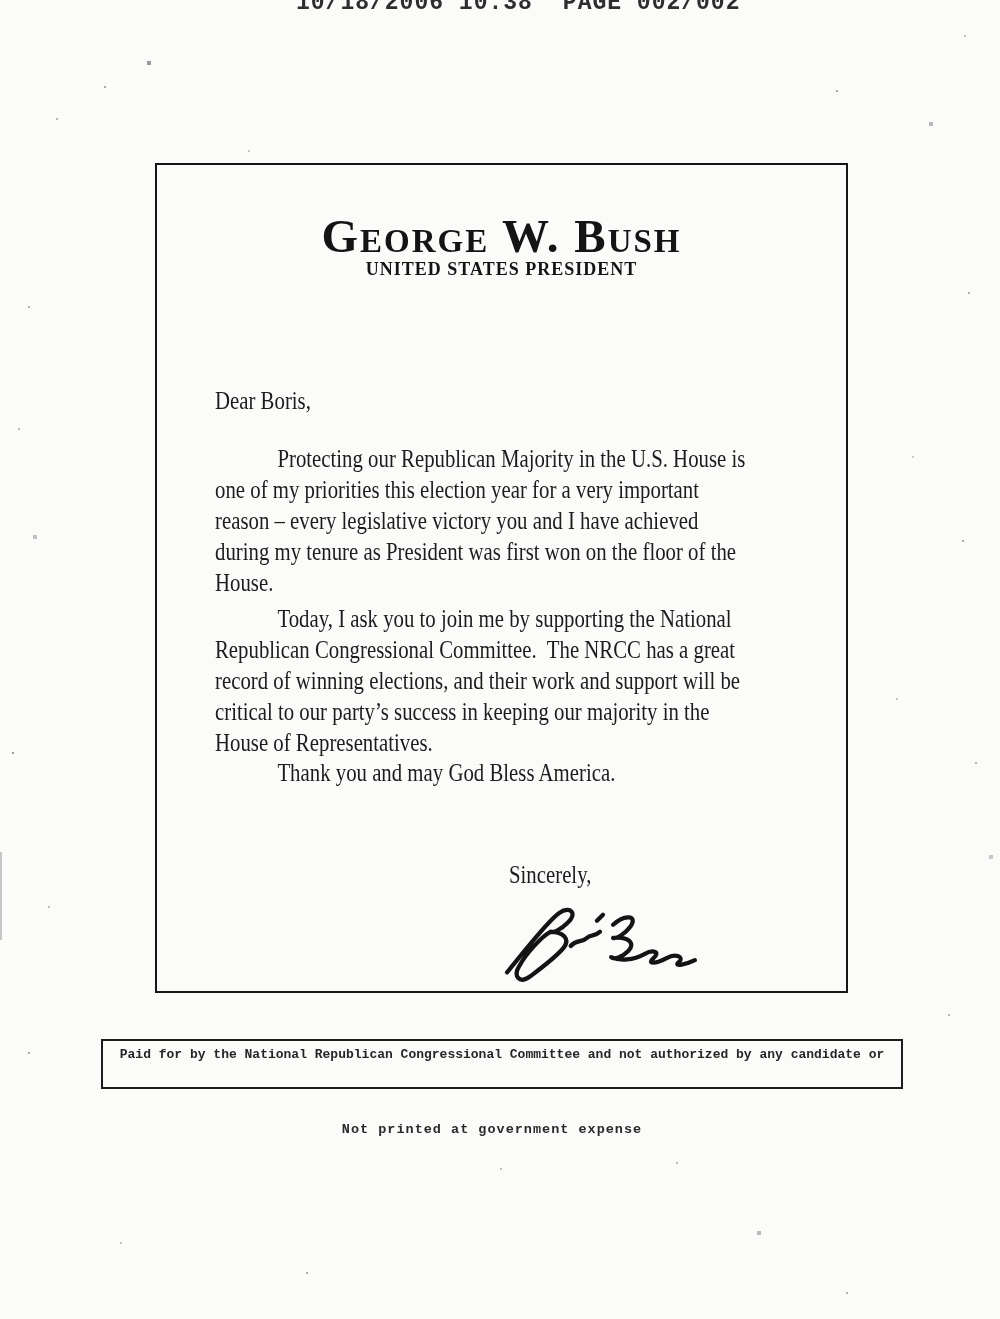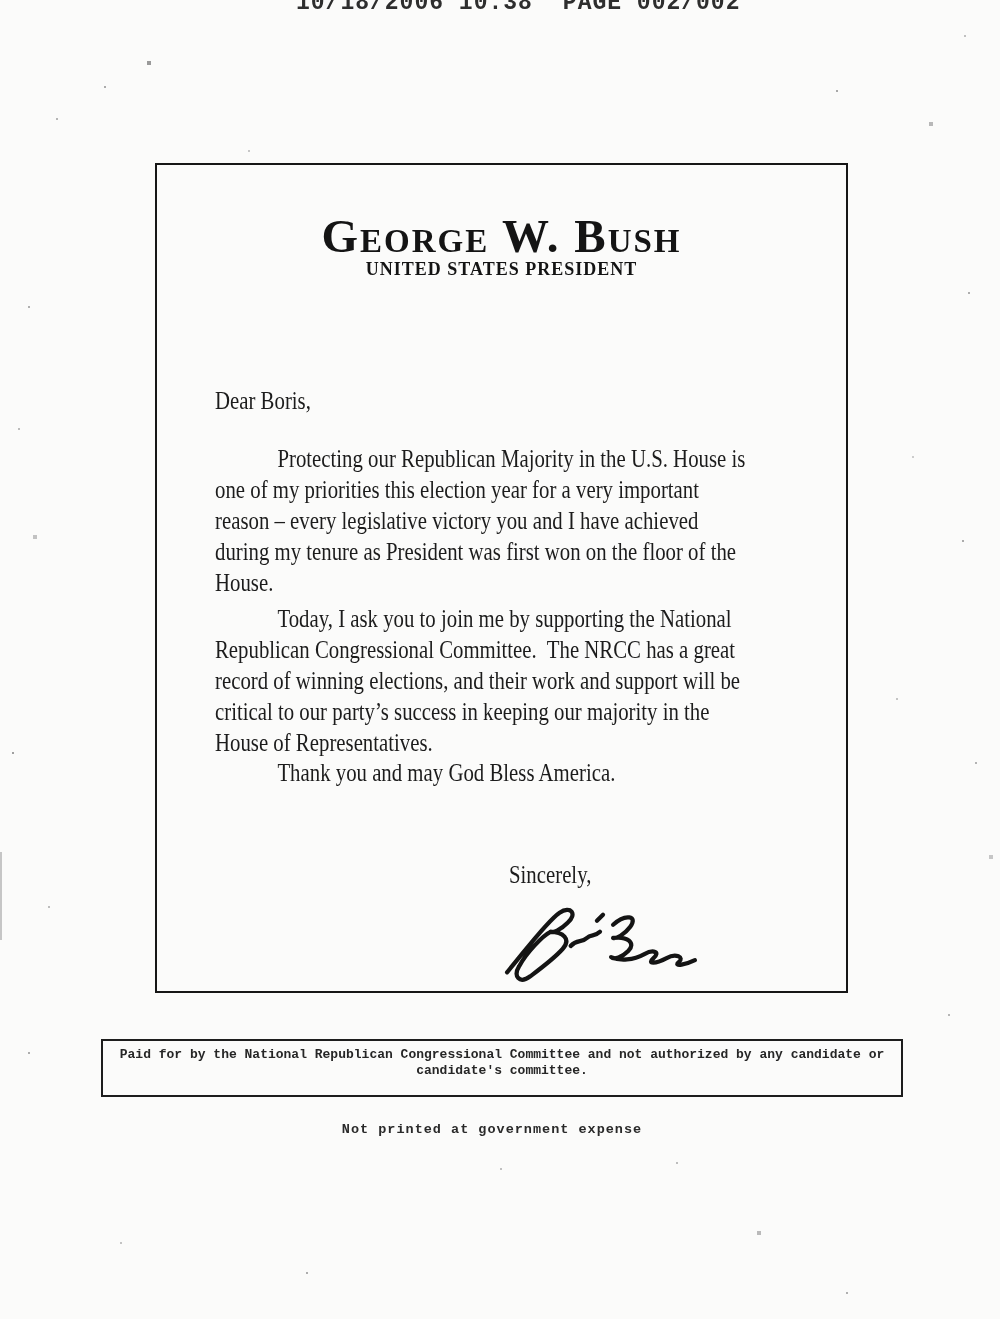--- a/index.html
+++ b/index.html
@@ -99,21 +99,21 @@
   }
   .signature path {
     fill: none; stroke: #141414;
     stroke-width: 4.2; stroke-linecap: round; stroke-linejoin: round;
   }
 
   
   .footer-box {
     position: absolute;
     left: 101px; top: 1039px;
-    width: 802px; height: 58px;
+    width: 802px; height: 50px;
     border: 2px solid #1d1d1d;
     box-sizing: border-box;
     text-align: center;
     font-family: "Liberation Mono", "DejaVu Sans Mono", monospace;
     font-size: 13px;
     line-height: 16px;
     padding-top: 6px;
     color: #262626;
     font-weight: bold;
   }
@@ -167,18 +167,17 @@
       <path d="M5 66 C 22 46, 44 16, 57 7 C 68 0, 75 8, 65 17 C 58 24, 51 27, 48 26 C 60 26, 69 33, 60 43 C 51 53, 36 64, 28 70 C 17 78, 11 70, 17 60 C 24 47, 40 30, 48 26"></path>
       <path d="M68 40 C 74 33, 79 37, 84 32 C 88 28, 92 31, 97 26"></path>
       <path d="M94 15 L 100 9"></path>
       <path d="M110 19 C 122 8, 135 10, 127 21 C 121 29, 113 33, 110 32 C 124 30, 133 37, 125 45 C 119 51, 111 54, 108 51 C 117 55, 130 54, 141 48 C 150 43, 157 46, 150 52 C 143 58, 152 58, 163 52 C 172 47, 181 51, 175 56 C 169 61, 183 58, 191 54"></path>
     </svg>
 
   </div>
 
   <div class="footer-box">
     <div>Paid for by the National Republican Congressional Committee and not authorized by any candidate or</div>
-    <div>candidate's committee.</div>
   </div>
 
   <div class="bottom-note">Not printed at government expense</div>
 
 </div>
 
 </body></html>

